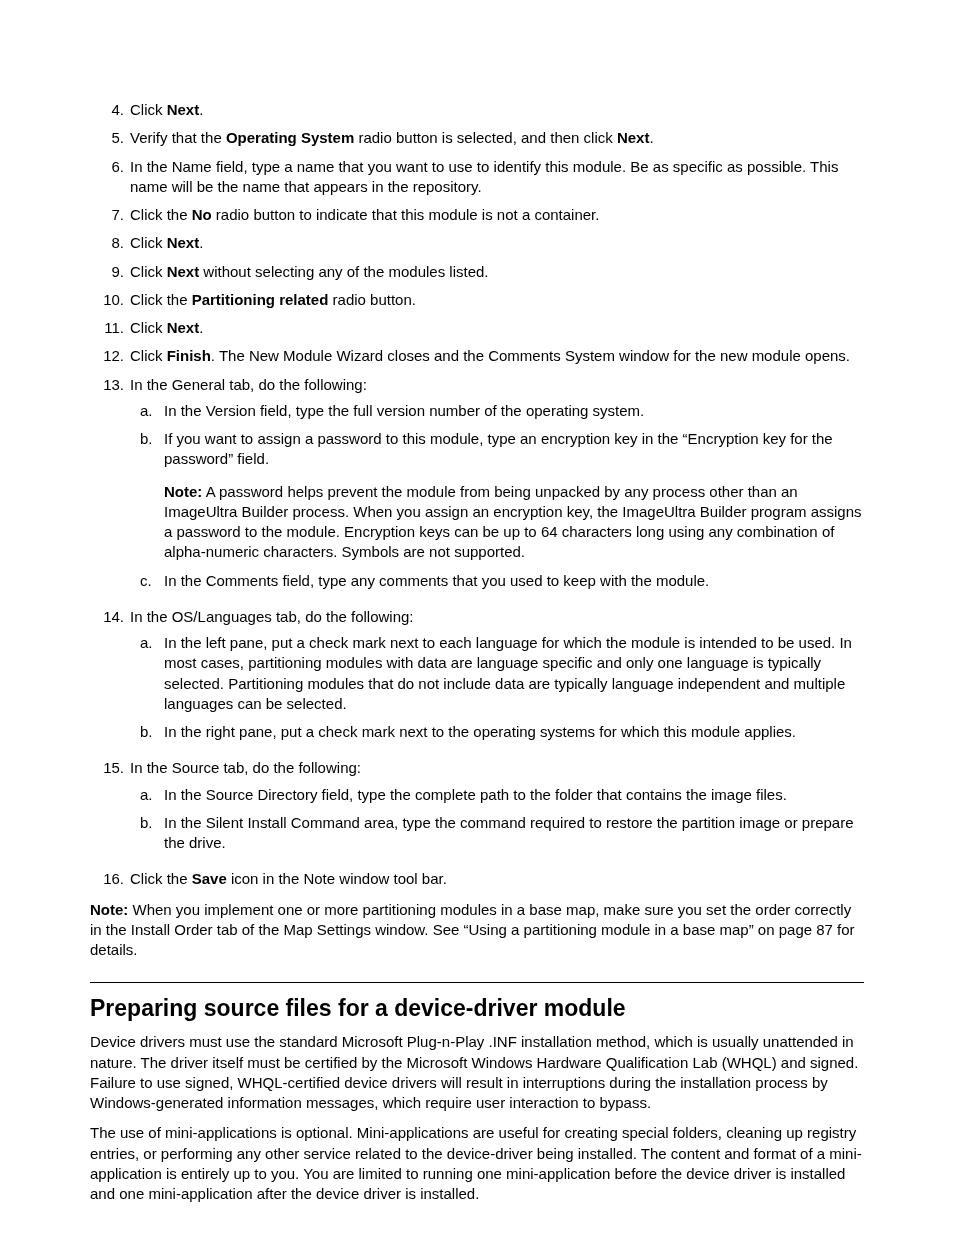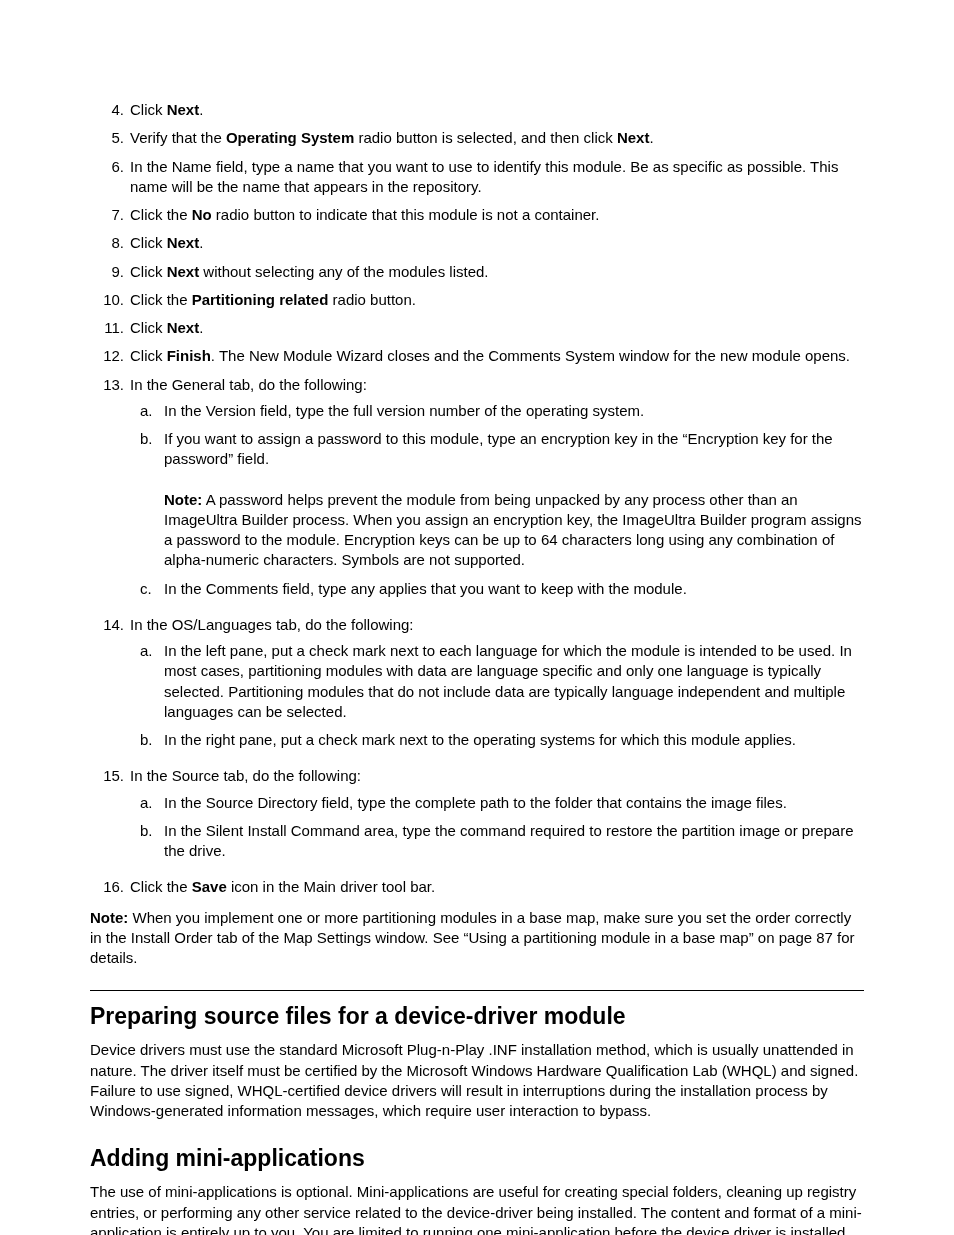--- a/index.html
+++ b/index.html
@@ -45,21 +45,21 @@
     margin-bottom: 8px;
     margin-left: 10px;
   }
   ol.sub-list > li > .let {
     flex: 0 0 24px;
   }
   ol.sub-list > li > .content {
     flex: 1;
   }
   .note-block {
-    margin-top: 20px;
+    margin-top: 12px;
   }
   .bold { font-weight: bold; }
   .body-note {
     margin-top: 10px;
     margin-bottom: 10px;
   }
   hr.sec-rule {
     border: none;
     border-top: 1.5px solid #000;
     margin: 22px 0 10px 0;
@@ -154,21 +154,21 @@
             <span class="let">b.</span>
             <span class="content">
               <span>If you want to assign a password to this module, type an encryption key in the “Encryption key for the password” field.</span>
               <div class="note-block">
                 <span class="bold">Note:</span><span> A password helps prevent the module from being unpacked by any process other than an ImageUltra Builder process. When you assign an encryption key, the ImageUltra Builder program assigns a password to the module. Encryption keys can be up to 64 characters long using any combination of alpha-numeric characters. Symbols are not supported.</span>
               </div>
             </span>
           </li>
           <li>
             <span class="let">c.</span>
-            <span class="content">In the Comments field, type any applies that you want to keep with the module.</span>
+            <span class="content">In the Comments field, type any comments that you used to keep with the module.</span>
           </li>
         </ol>
       </span>
     </li>
 
     <li>
       <span class="num">14.</span>
       <span class="content">
         <span>In the OS/Languages tab, do the following:</span>
         <ol class="sub-list">
@@ -197,32 +197,31 @@
             <span class="let">b.</span>
             <span class="content">In the Silent Install Command area, type the command required to restore the partition image or prepare the drive.</span>
           </li>
         </ol>
       </span>
     </li>
 
     <li>
       <span class="num">16.</span>
       <span class="content">
-        <span>Click the </span><span class="bold">Save</span><span> icon in the Main driver tool bar.</span>
+        <span>Click the </span><span class="bold">Save</span><span> icon in the Note window tool bar.</span>
       </span>
     </li>
 
 
   </ol>
 
   <p class="body-note">
     <span class="bold">Note:</span><span> When you implement one or more partitioning modules in a base map, make sure you set the order correctly in the Install Order tab of the Map Settings window. See “Using a partitioning module in a base map” on page 87 for details.</span>
   </p>
 
   <hr class="sec-rule">
 
   <h2 class="section">Preparing source files for a device-driver module</h2>
   <p class="para">Device drivers must use the standard Microsoft Plug-n-Play .INF installation method, which is usually unattended in nature. The driver itself must be certified by the Microsoft Windows Hardware Qualification Lab (WHQL) and signed. Failure to use signed, WHQL-certified device drivers will result in interruptions during the installation process by Windows-generated information messages, which require user interaction to bypass.</p>
 
-  <h2 class="section" style="margin-top:22px">Adding mini-applications</h2>
   <p class="para">The use of mini-applications is optional. Mini-applications are useful for creating special folders, cleaning up registry entries, or performing any other service related to the device-driver being installed. The content and format of a mini-application is entirely up to you. You are limited to running one mini-application before the device driver is installed and one mini-application after the device driver is installed.</p>
 
 </div>
 
 </body></html>

